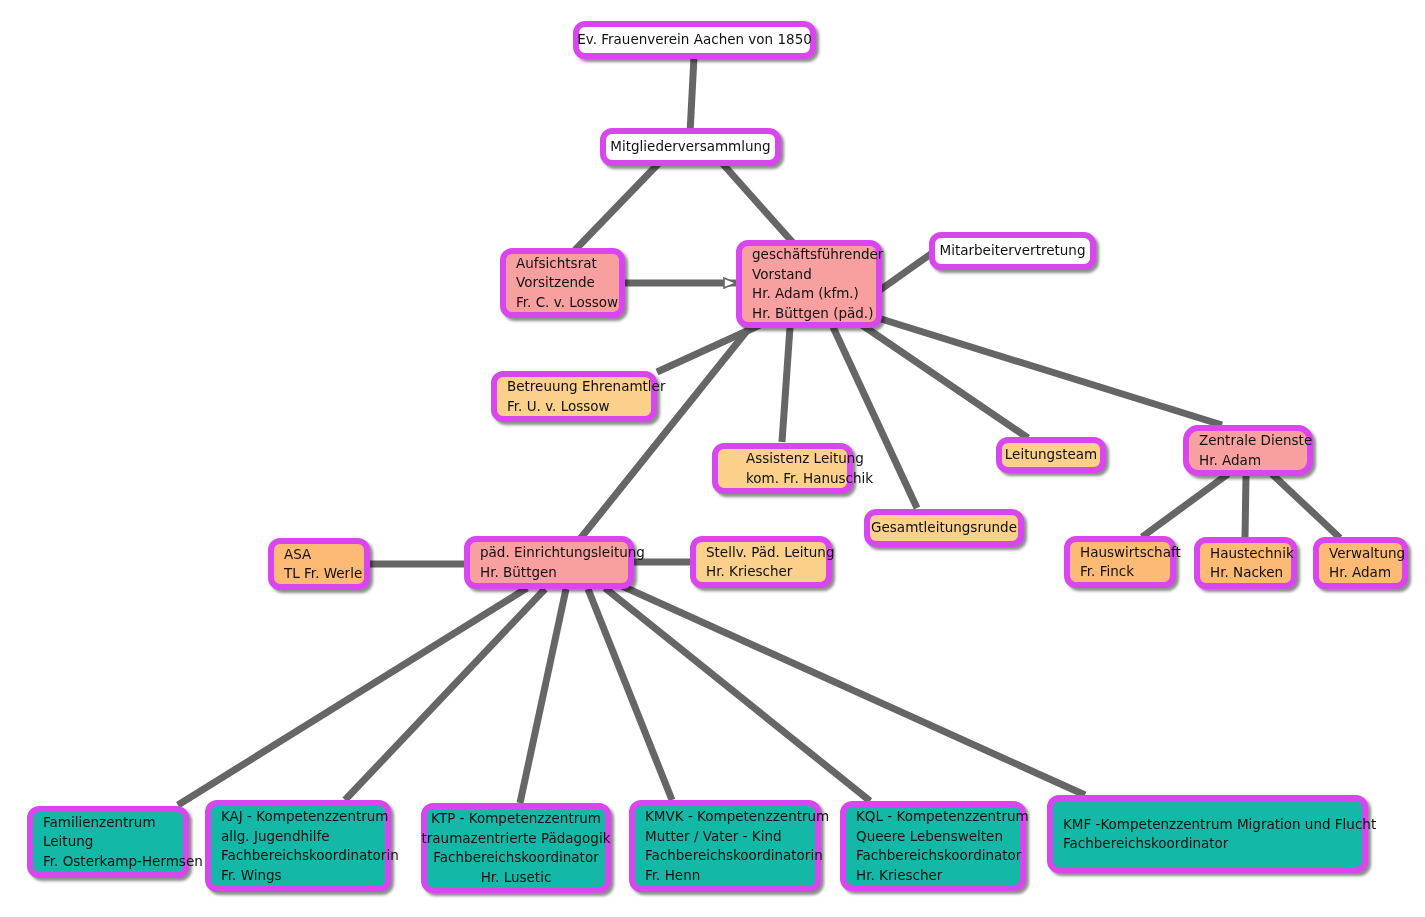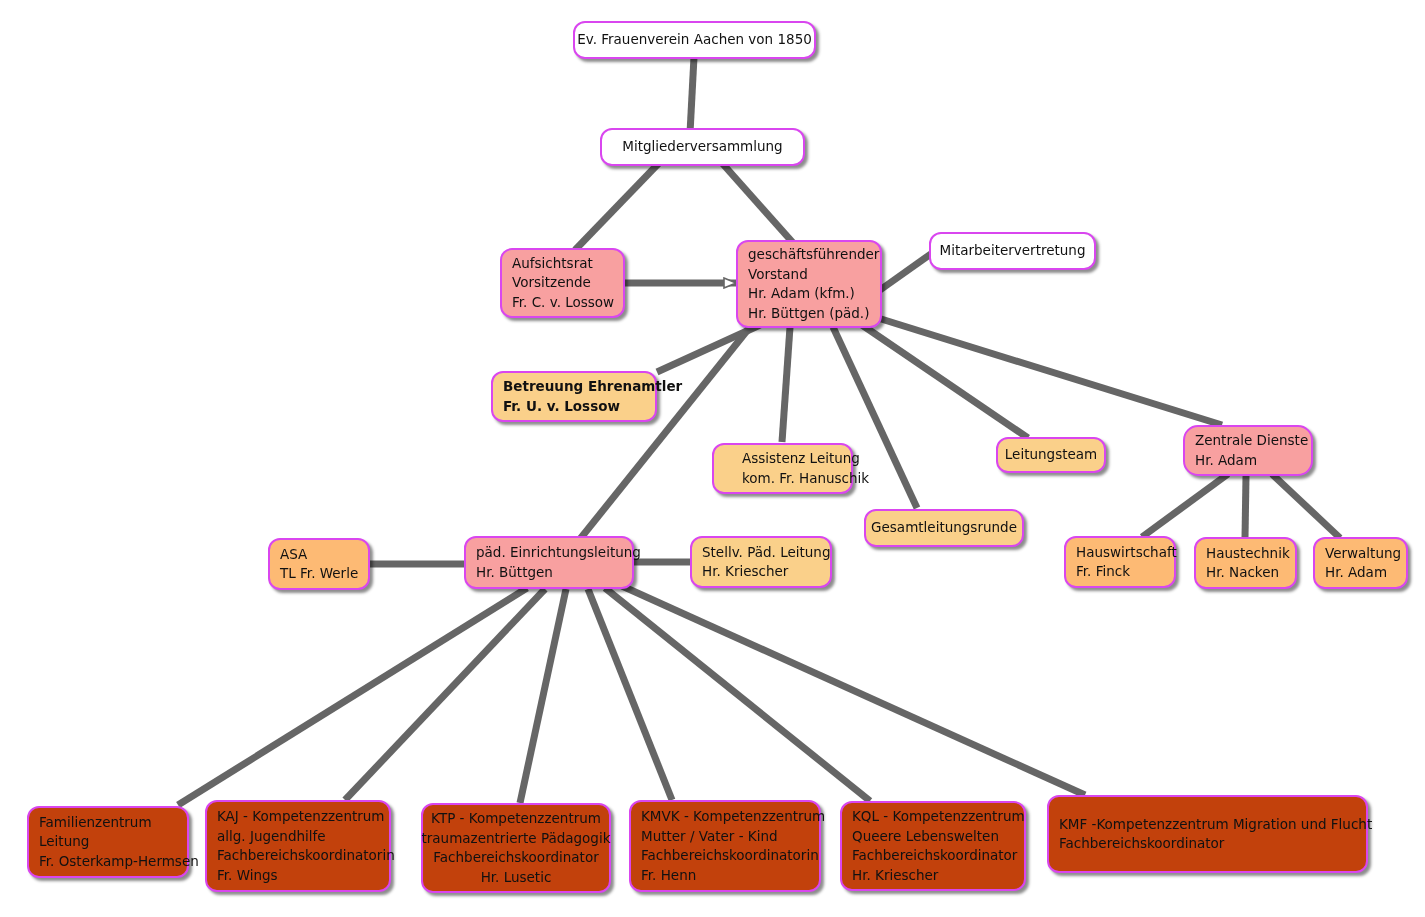--- a/index.html
+++ b/index.html
@@ -18,40 +18,40 @@
   #edges {
     position: absolute;
     left: 0;
     top: 0;
     width: 1425px;
     height: 917px;
   }
   .node {
     position: absolute;
     box-sizing: border-box;
-    border: 2px solid #d946ef;
+    border: 6px solid #d946ef;
     border-radius: 12px;
     box-shadow: 3px 3px 3px rgba(0,0,0,0.45);
     display: flex;
     flex-direction: column;
     justify-content: center;
     padding: 5px 10px;
     color: #111111;
     font-size: 13.5px;
     line-height: 19.5px;
     white-space: nowrap;
     z-index: 5;
   }
   .node .line { display: block; }
   .node.center { align-items: center; text-align: center; }
   .c-white  { background: #ffffff; }
   .c-red    { background: #f8a0a0; }
   .c-orange { background: #fad08a; }
   .c-yellow { background: #fdba74; }
-  .c-green  { background: #c2410c; }
+  .c-green  { background: #14b8a6; }
 </style>
 </head>
 <body>
 
 <div id="canvas">
 
   <svg id="edges" viewBox="0 0 1425 917">
     <defs>
       <marker id="openArrow" markerWidth="14" markerHeight="12" refX="13" refY="6" orient="auto" markerUnits="userSpaceOnUse">
         <path d="M1,1 L13,6 L1,11 Z" fill="#ffffff" stroke="#666666" stroke-width="1.6"></path>
@@ -82,42 +82,42 @@
       <line x1="622" y1="586" x2="1085" y2="795"></line>
     </g>
 
     <line x1="625" y1="283" x2="736" y2="283" stroke="#666666" stroke-width="7" fill="none" marker-end="url(#openArrow)"></line>
   </svg>
 
   <div class="node c-white center" style="left:573px; top:21px; width:243px; height:38px;">
     <span class="line">Ev. Frauenverein Aachen von 1850</span>
   </div>
 
-  <div class="node c-white center" style="left:600px; top:128px; width:205px; height:38px;">
+  <div class="node c-white center" style="left:600px; top:128px; width:181px; height:38px;">
     <span class="line">Mitgliederversammlung</span>
   </div>
 
   <div class="node c-red" style="left:500px; top:248px; width:125px; height:70px;">
     <span class="line">Aufsichtsrat</span>
     <span class="line">Vorsitzende</span>
     <span class="line">Fr. C. v. Lossow</span>
   </div>
 
   <div class="node c-red" style="left:736px; top:240px; width:146px; height:88px;">
     <span class="line">geschäftsführender</span>
     <span class="line">Vorstand</span>
     <span class="line">Hr. Adam (kfm.)</span>
     <span class="line">Hr. Büttgen (päd.)</span>
   </div>
 
   <div class="node c-white center" style="left:929px; top:232px; width:167px; height:38px;">
     <span class="line">Mitarbeitervertretung</span>
   </div>
 
-  <div class="node c-orange" style="left:491px; top:371px; width:166px; height:51px;font-weight:bold;">
+  <div class="node c-orange" style="left:491px; top:371px; width:166px; height:51px;">
     <span class="line">Betreuung Ehrenamtler</span>
     <span class="line">Fr. U. v. Lossow</span>
   </div>
 
   <div class="node c-orange" style="left:712px; top:443px; width:141px; height:51px;padding-left:28px;">
     <span class="line">Assistenz Leitung</span>
     <span class="line">kom. Fr. Hanuschik</span>
   </div>
 
   <div class="node c-orange center" style="left:864px; top:509px; width:160px; height:38px;">

